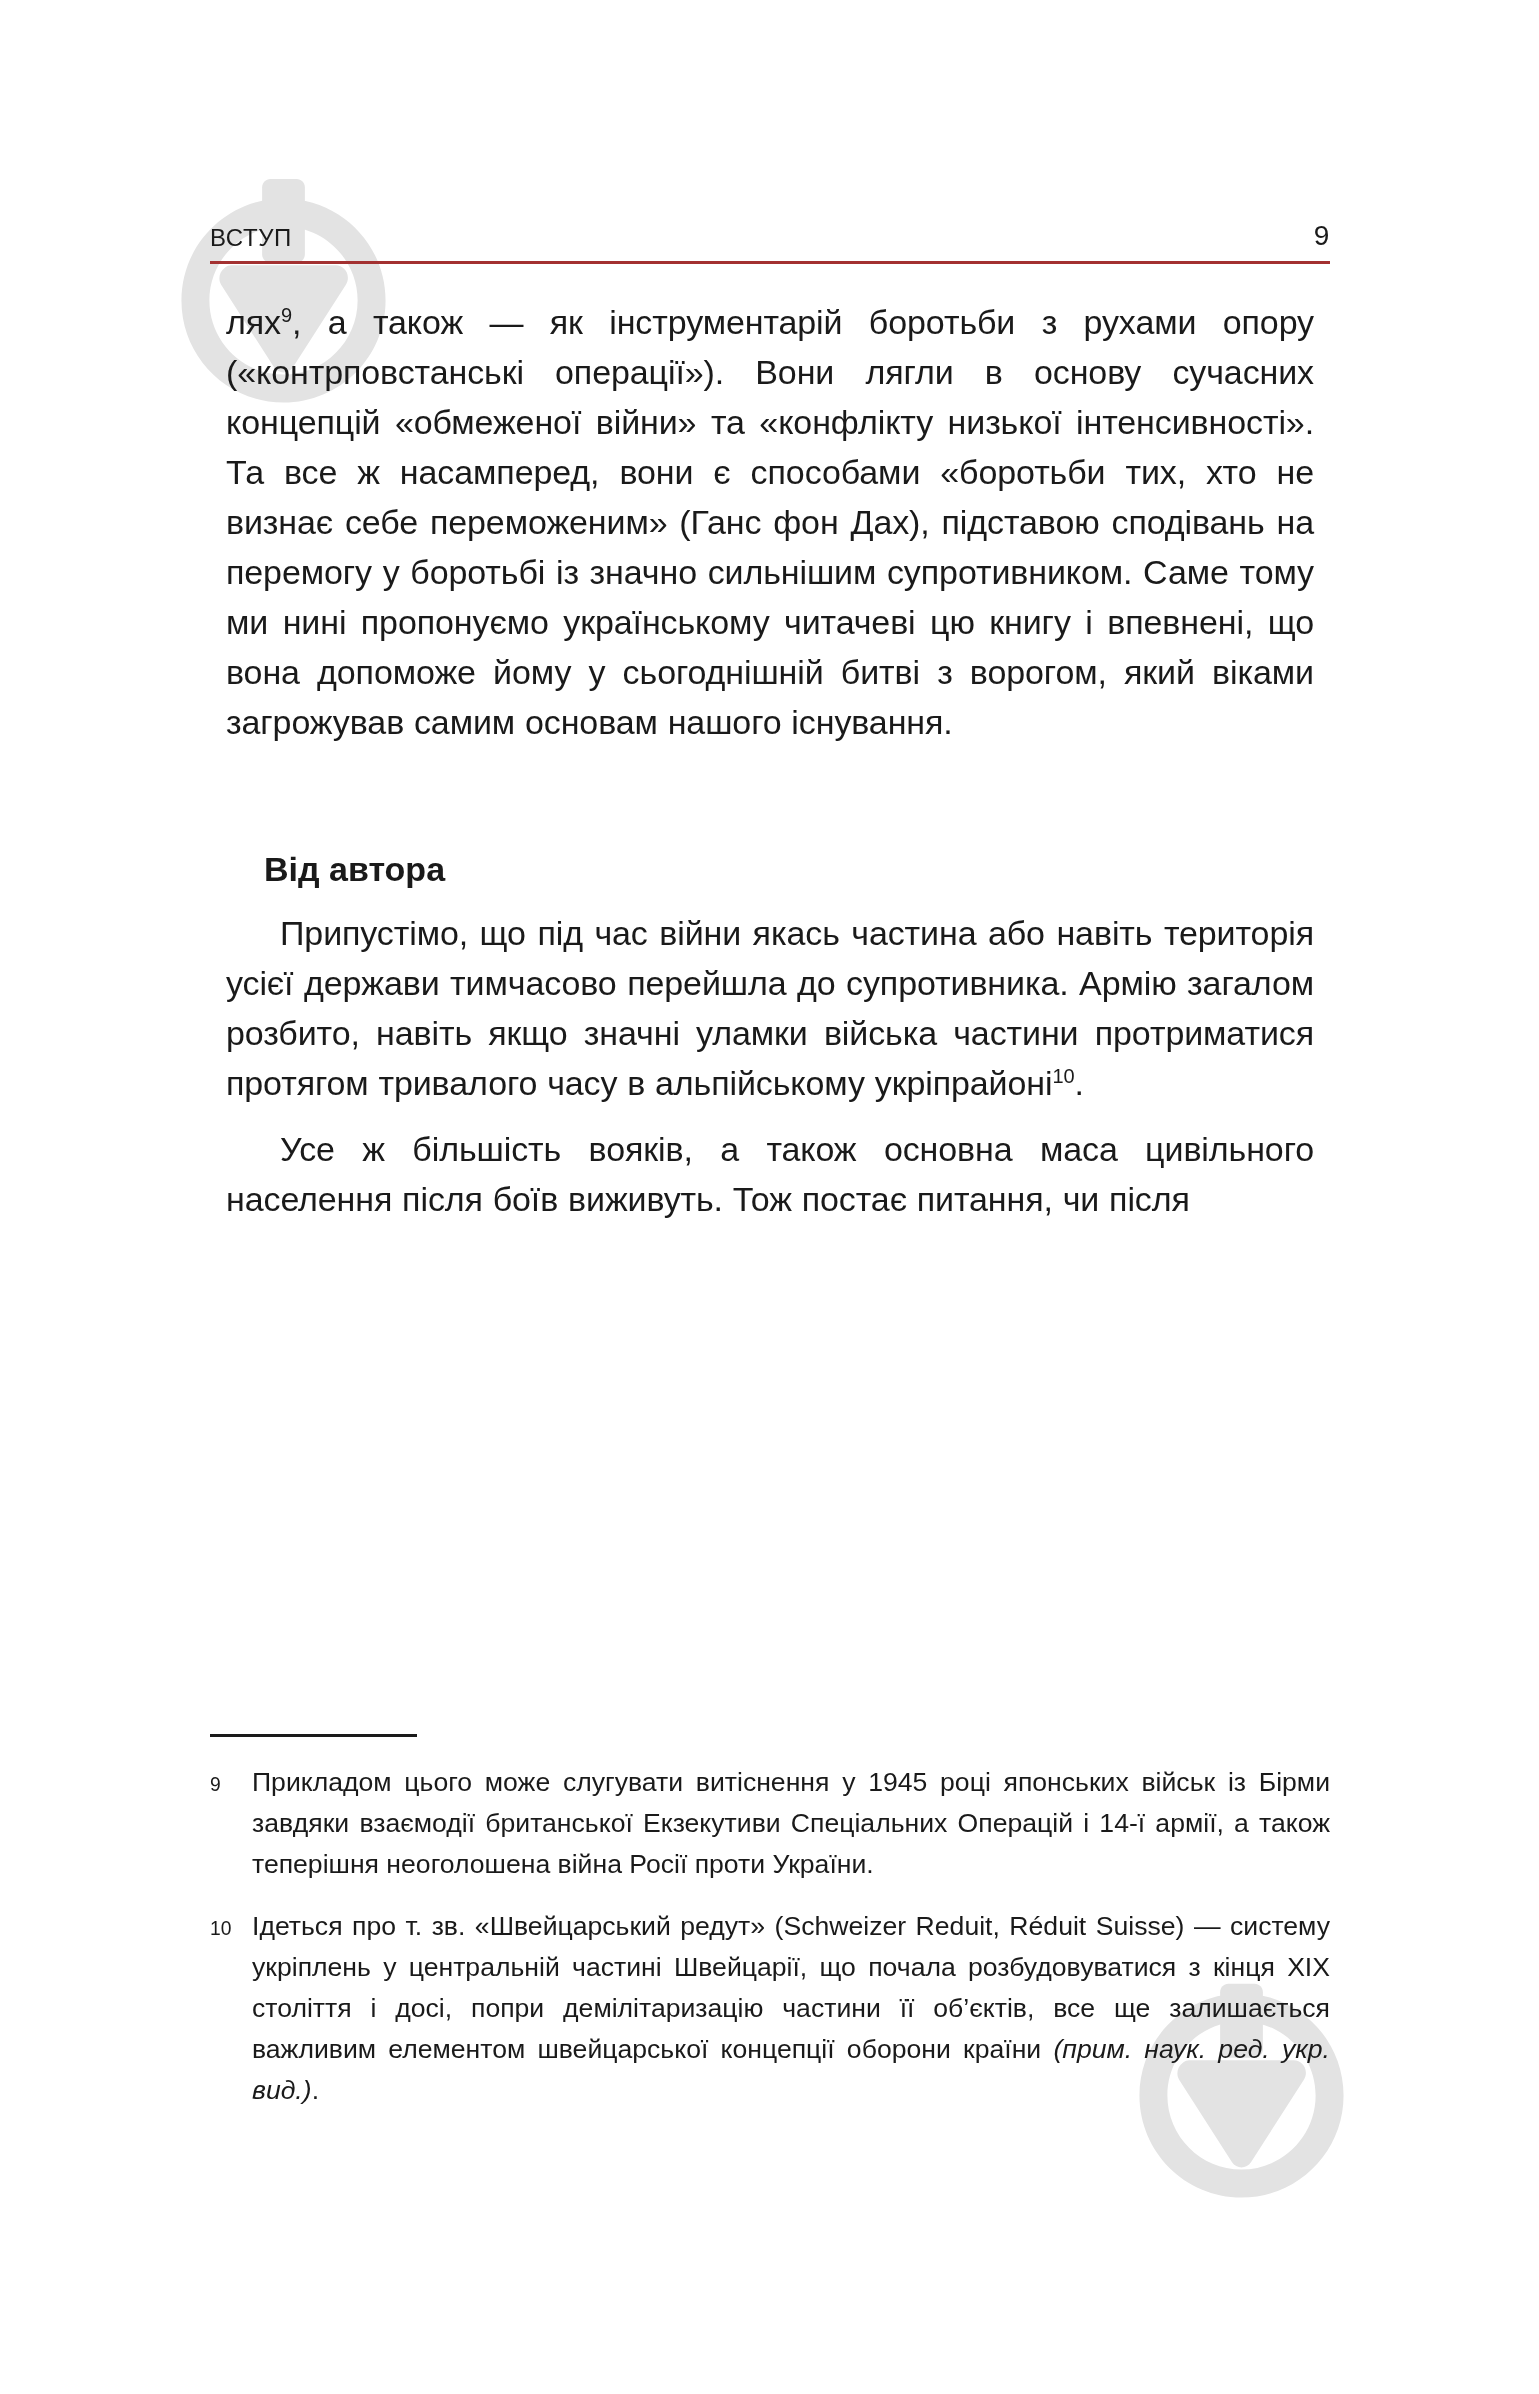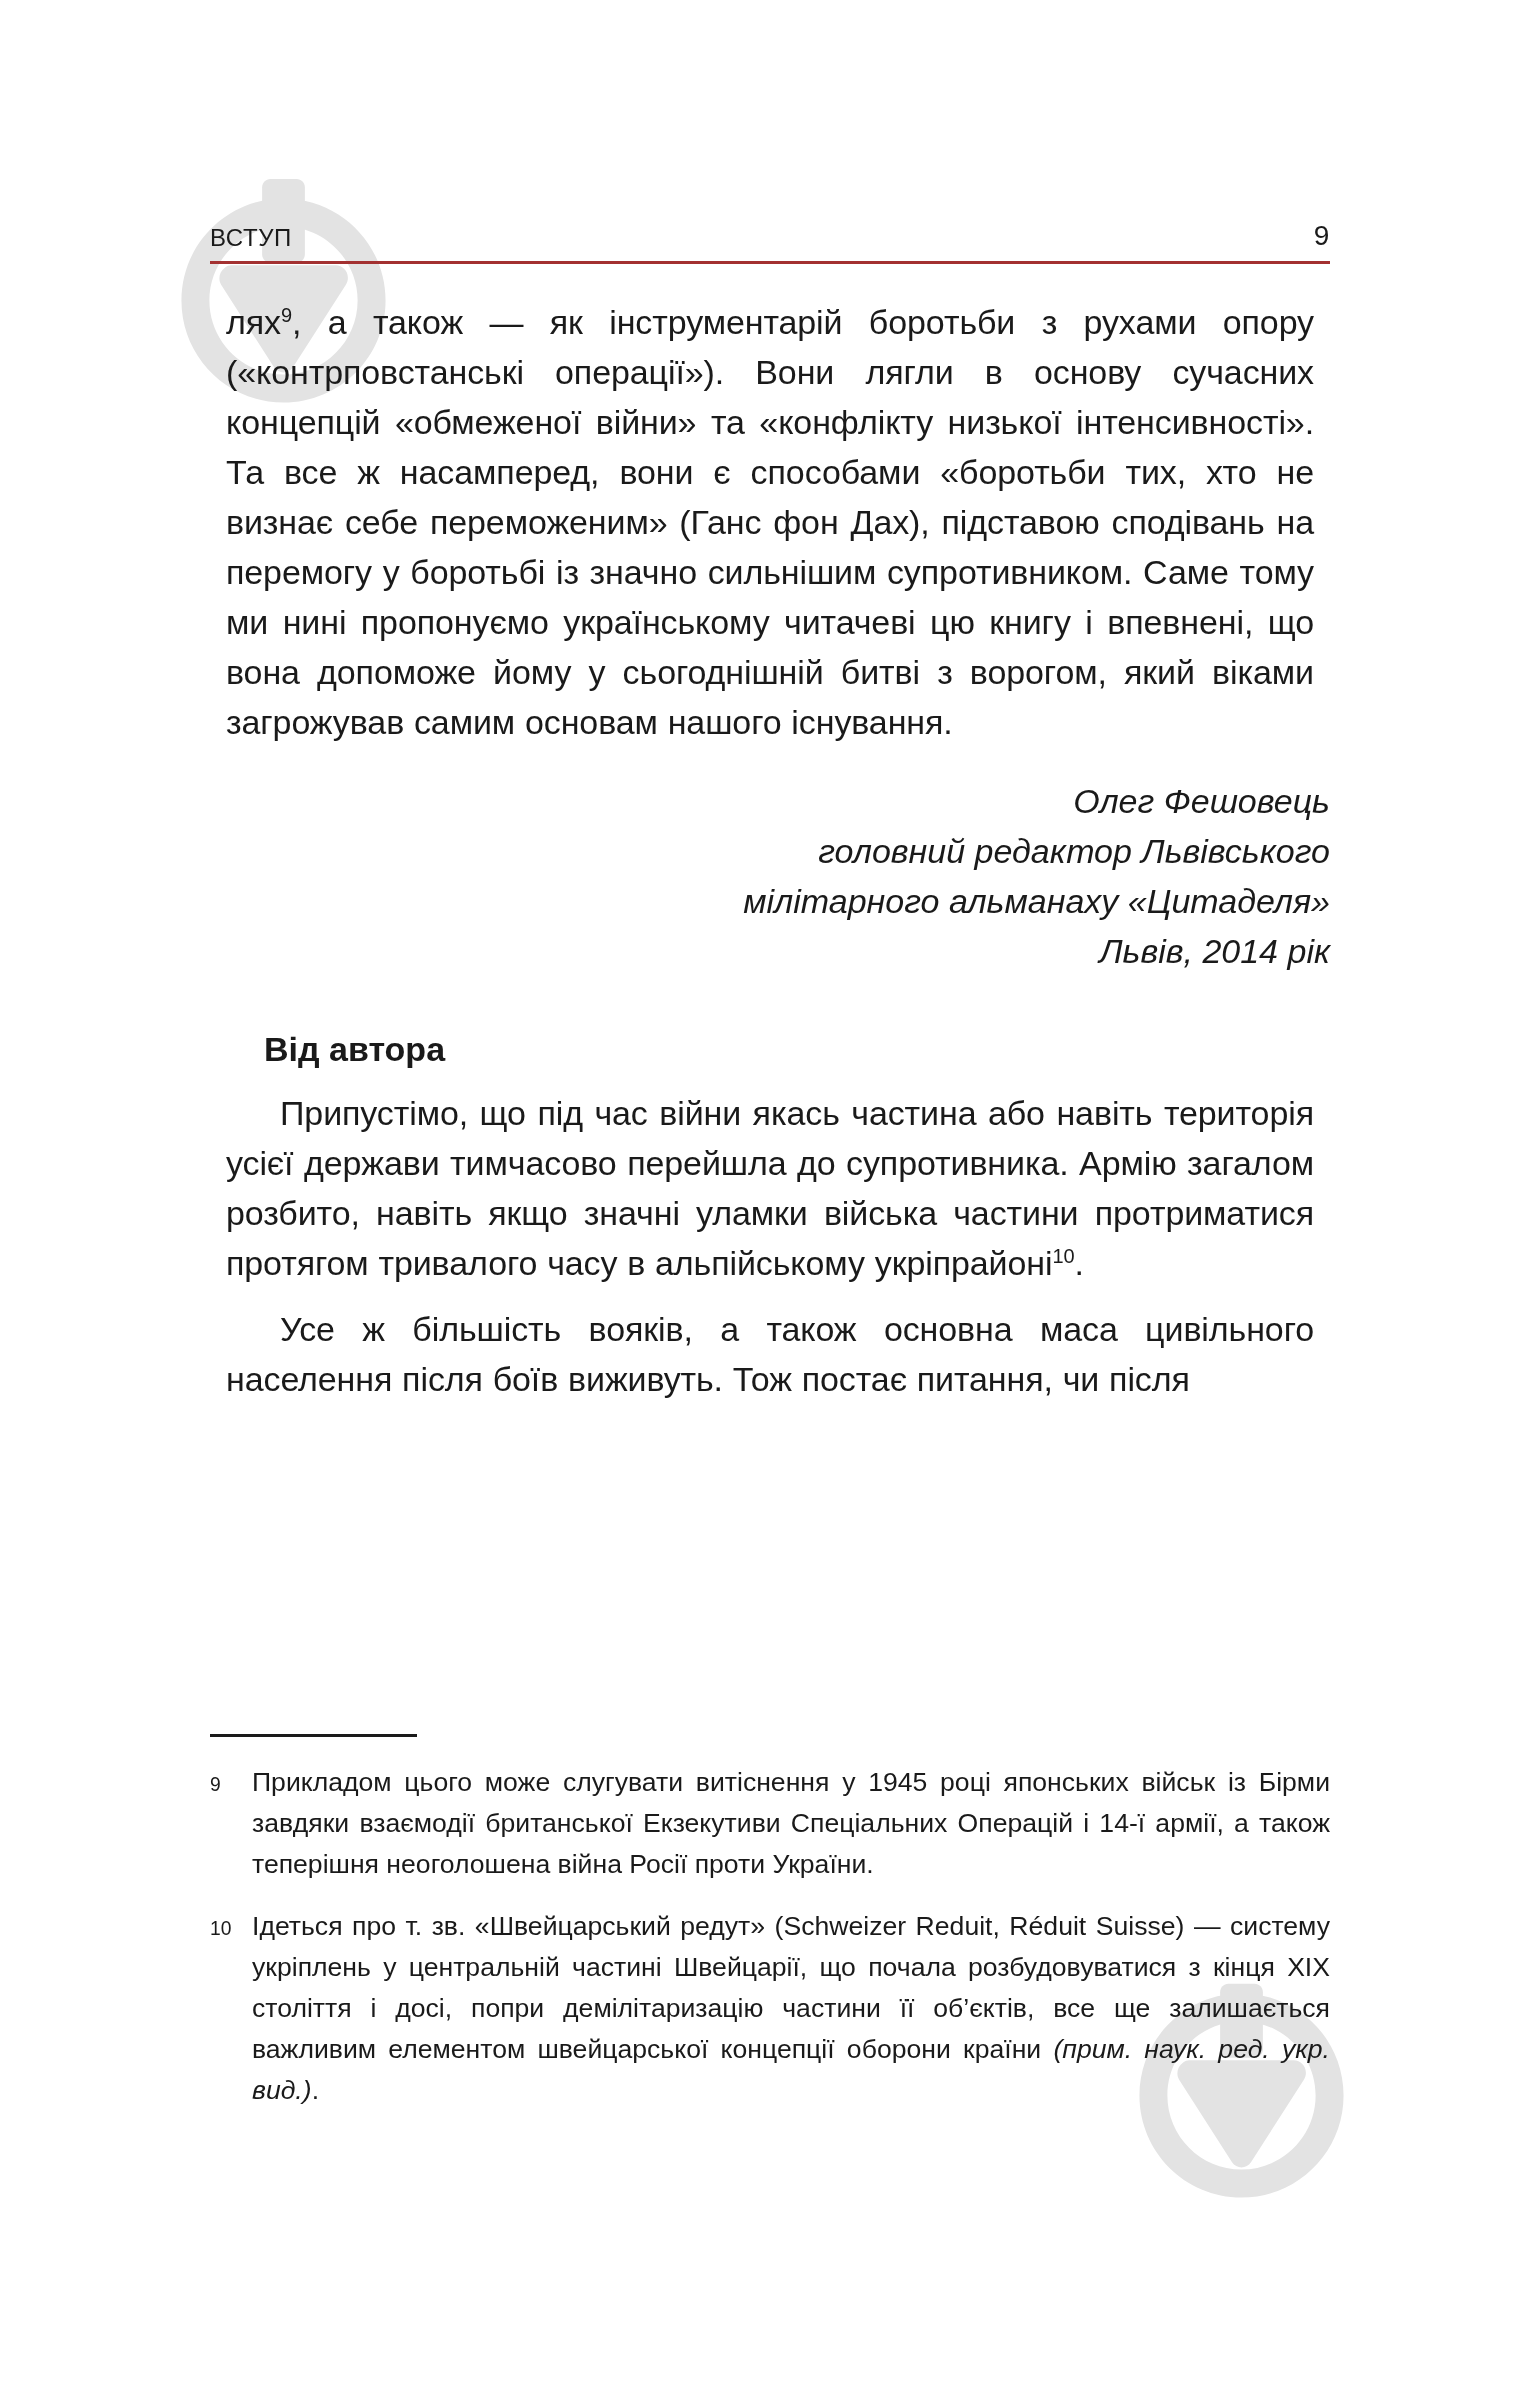--- a/index.html
+++ b/index.html
@@ -77,21 +77,21 @@
     margin-top: 29px;
     text-align: right;
     font-style: italic;
     font-size: 34px;
     line-height: 50px;
   }
   .signature div { white-space: nowrap; }
 
   
   .section-head {
-    margin-top: 50px;
+    margin-top: 99px;
     margin-left: 54px;
     font-size: 34px;
     font-weight: bold;
     line-height: 46px;
   }
   .section-body { margin-top: 5.8px; }
 
   
   .footnotes {
     position: absolute;
@@ -156,26 +156,20 @@
     <div class="runhead">
       <span class="runhead-title">ВСТУП</span>
       <span class="runhead-folio">9</span>
     </div>
     <div class="rule-red"></div>
 
     <div class="body-block">
       <p class="para"><span>лях</span><sup class="fnref">9</sup><span>, а також — як інструментарій боротьби з рухами опору («контрповстанські операції»). Вони лягли в основу сучасних концепцій «обмеженої війни» та «конфлікту низької інтенсивності». Та все ж насамперед, вони є способами «боротьби тих, хто не визнає себе переможеним» (Ганс фон Дах), підставою сподівань на перемогу у боротьбі із значно сильнішим супротивником. Саме тому ми нині пропонуємо українському читачеві цю книгу і впевнені, що вона допоможе йому у сьогоднішній битві з ворогом, який віками загрожував самим основам нашого існування.</span></p>
     </div>
 
-    <div class="signature">
-      <div>Олег Фешовець</div>
-      <div>головний редактор Львівського</div>
-      <div>мілітарного альманаху «Цитаделя»</div>
-      <div>Львів, 2014 рік</div>
-    </div>
 
     <div class="section-head">Від автора</div>
 
     <div class="section-body">
 
       <p class="para indent"><span>Припустімо, що під час війни якась частина або навіть територія усієї держави тимчасово перейшла до супротивника. Армію загалом розбито, навіть якщо значні уламки війська частини протриматися протягом тривалого часу в альпійському укріпрайоні</span><sup class="fnref">10</sup><span>.</span></p>
 
       <p class="para indent">Усе ж більшість вояків, а також основна маса цивільного населення після боїв виживуть. Тож постає питання, чи після</p>
     </div>
 

